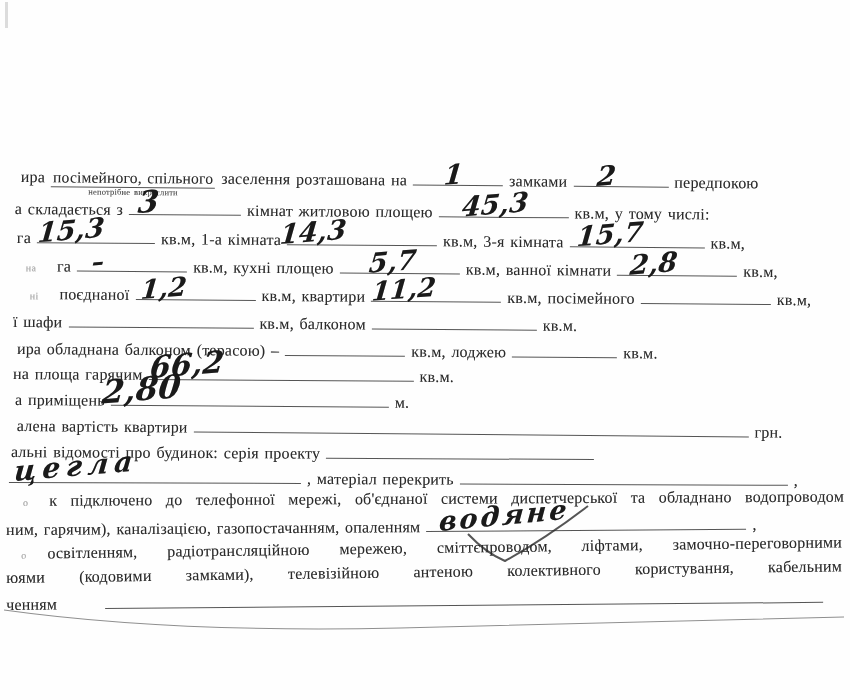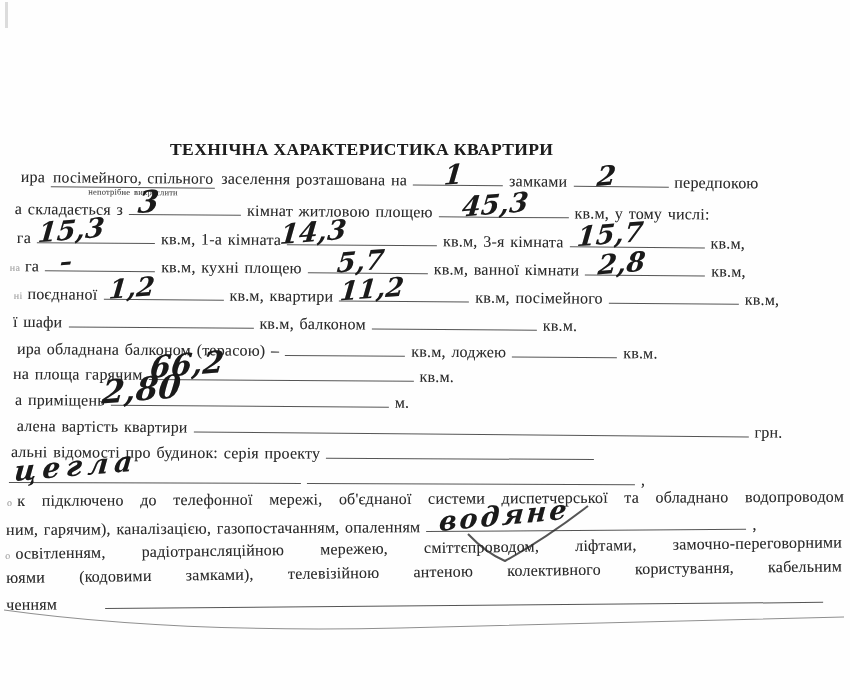--- a/index.html
+++ b/index.html
@@ -12,21 +12,21 @@
     letter-spacing:.4px;color:#1d1d1d;white-space:nowrap;
     text-shadow:0 0 .5px rgba(0,0,0,.35);
   }
   .line{
     position:absolute;display:flex;align-items:baseline;white-space:nowrap;
     font-size:16px;letter-spacing:.2px;word-spacing:1.5px;color:#2b2b2b;
     text-shadow:0 0 .4px rgba(0,0,0,.28);transform-origin:left top;
   }
   .line.just{display:block;text-align:justify;text-align-last:justify;}
   .txt{margin:0 3px;}
-  .faint{margin:0 2px;color:#b3b3b3;font-size:10px;}
+  .faint{margin:0 18px;color:#b3b3b3;font-size:10px;}
   .gapseg{display:inline-block;}
   .blank{
     display:inline-block;position:relative;height:1em;margin:0 3px;
     border-bottom:1.2px solid rgba(55,55,55,.85);
   }
   .hw{
     position:absolute;bottom:-4px;left:2px;z-index:3;white-space:nowrap;
     font-family:"DejaVu Serif",serif;font-style:italic;font-weight:700;
     color:#1a1a1a;line-height:1;transform:rotate(-5deg) skewX(-10deg);
     transform-origin:left bottom;
@@ -41,21 +41,20 @@
   #scan-edge{
     position:absolute;left:5px;top:2px;width:3px;height:26px;background:#dcdcdc;
   }
 </style>
 </head>
 <body>
 
 <div id="page">
   <div id="scan-edge"></div>
 
-  <div id="doc-title">ТЕХНІЧНА ХАРАКТЕРИСТИКА КВАРТИРИ</div>
 
   <div class="line" style="left: 18px; top: 165px; transform: rotate(0.5deg);">
       <span class="txt">ира</span>
       <span class="choice">
         <span class="choice-top">посімейного, спільного</span>
         <span class="choice-note">непотрібне викреслити</span>
       </span>
       <span class="txt">заселення розташована на</span>
       <span class="blank" style="width: 90px;">
         <span class="hw" style="left: 30px; font-size: 27px;">1</span>
@@ -156,20 +155,21 @@
       <span class="txt">грн.</span>
     </div>
     <div class="line" style="left: 8px; top: 440px; transform: rotate(0.3deg);">
       <span class="txt">альні відомості про будинок: серія проекту</span>
       <span class="blank" style="width: 268px;"></span>
     </div>
     <div class="line" style="left: 6px; top: 466px; transform: rotate(0.2deg);">
       <span class="blank" style="width: 292px;">
         <span class="hw" style="left: 4px; font-size: 28px; letter-spacing: 6px;">цегла</span>
       </span>
+      <span class="txt">, матеріал перекрить</span>
       <span class="blank" style="width: 328px;"></span>
       <span class="txt">,</span>
     </div>
     <div class="line just" style="left: 5px; top: 492px; width: 842px; transform: rotate(-0.3deg);"><span class="faint">о</span><span class="txt">к підключено до телефонної мережі, об'єднаної системи диспетчерської та обладнано водопроводом</span></div>
     <div class="line" style="left: 3px; top: 518px; transform: rotate(-0.4deg);">
       <span class="txt">ним, гарячим), каналізацією, газопостачанням, опаленням</span>
       <span class="blank" style="width: 320px;">
         <span class="hw" style="left: 12px; font-size: 27px; letter-spacing: 3px;">водяне</span>
       </span>
       <span class="txt">,</span>

